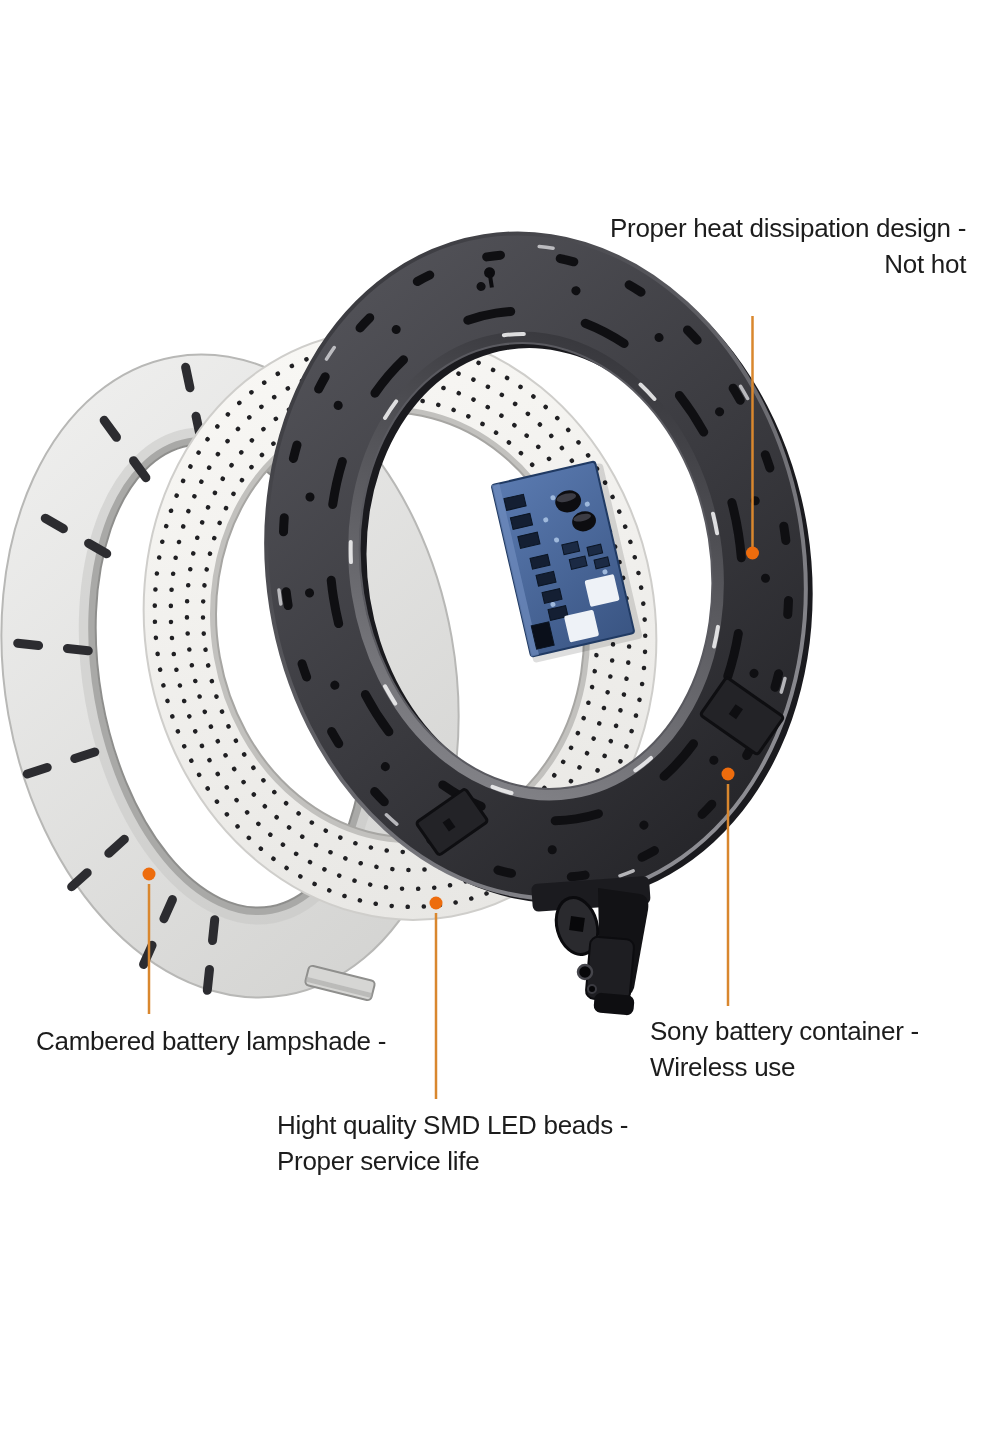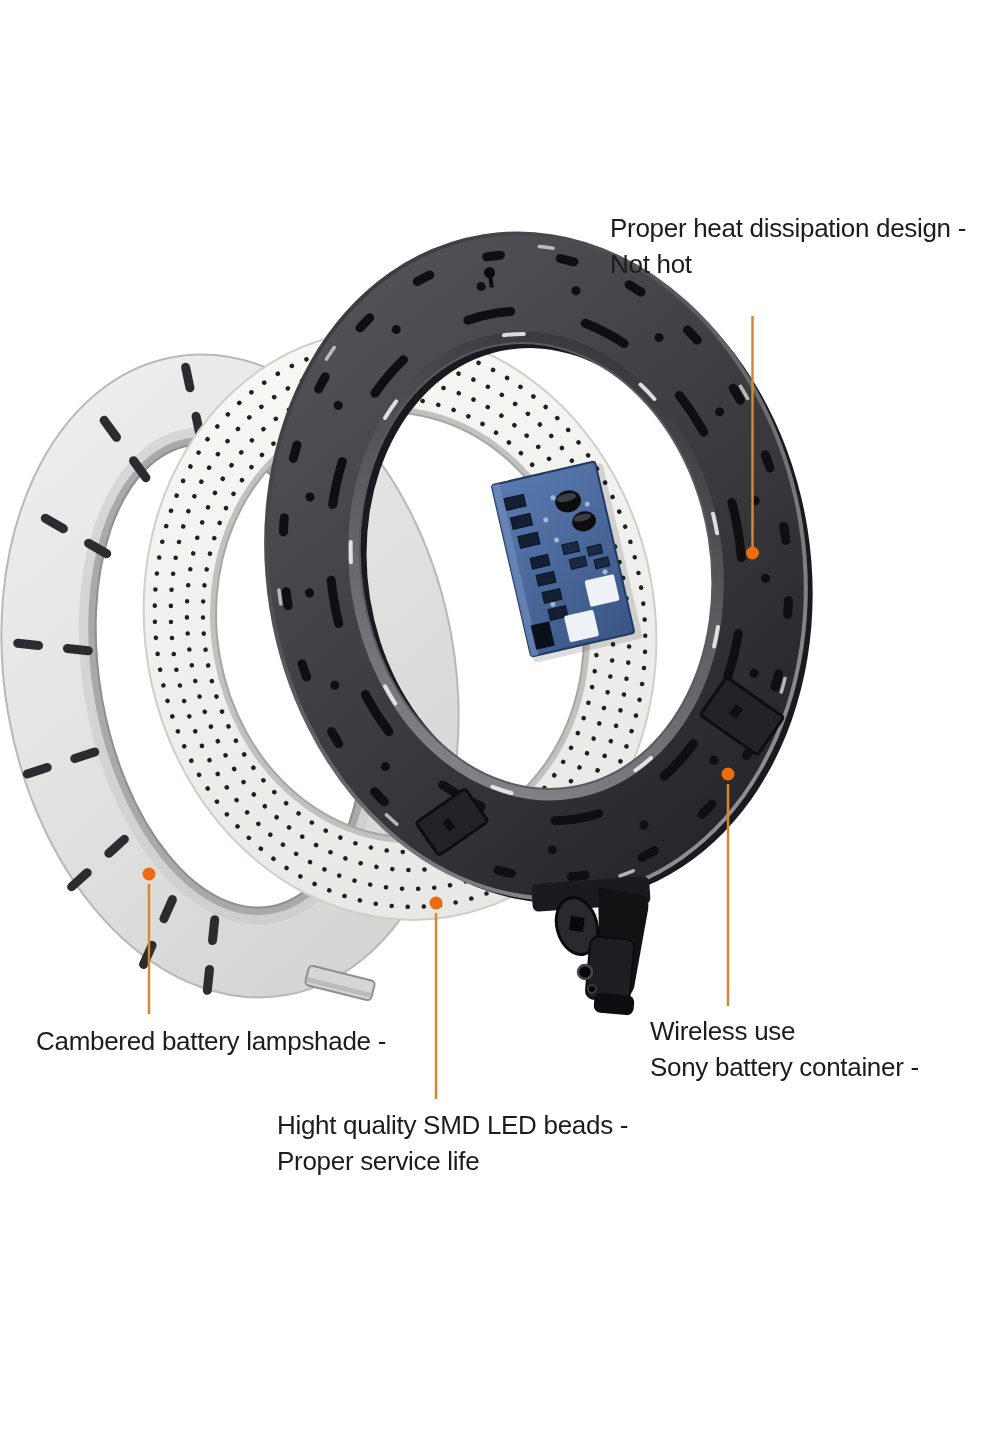--- a/index.html
+++ b/index.html
@@ -8,21 +8,21 @@
     background:#ffffff;overflow:hidden;
     font-family:"Liberation Sans", sans-serif;
   }
   .stage svg{position:absolute;left:0;top:0;}
   .label{
     position:absolute;
     font-size:26px;line-height:36px;letter-spacing:-0.3px;
     color:#1c1c1c;white-space:nowrap;
   }
   .label span{display:block;}
-  #label-heat{left:610px;top:210px;}
+  #label-heat{left:610px;top:210px;text-align:right;}
   #label-lampshade{left:36px;top:1023px;}
   #label-led{left:277px;top:1107px;}
   #label-battery{left:650px;top:1013px;}
 </style>
 </head>
 <body>
 
 <div class="stage">
 
   <svg width="981" height="1440" viewBox="0 0 981 1440">
@@ -228,17 +228,17 @@
     <span>Not hot</span>
   </div>
   <div class="label" id="label-lampshade">
     <span>Cambered battery lampshade -</span>
   </div>
   <div class="label" id="label-led">
     <span>Hight quality SMD LED beads -</span>
     <span>Proper service life</span>
   </div>
   <div class="label" id="label-battery">
+    <span>Sony battery container -</span>
     <span>Wireless use</span>
-    <span>Sony battery container -</span>
   </div>
 
 </div>
 
 </body></html>

